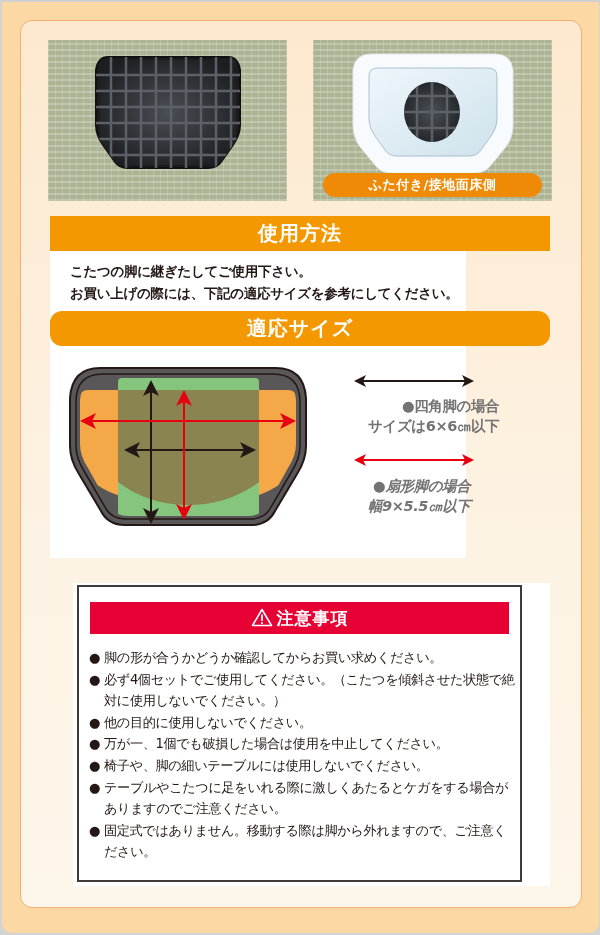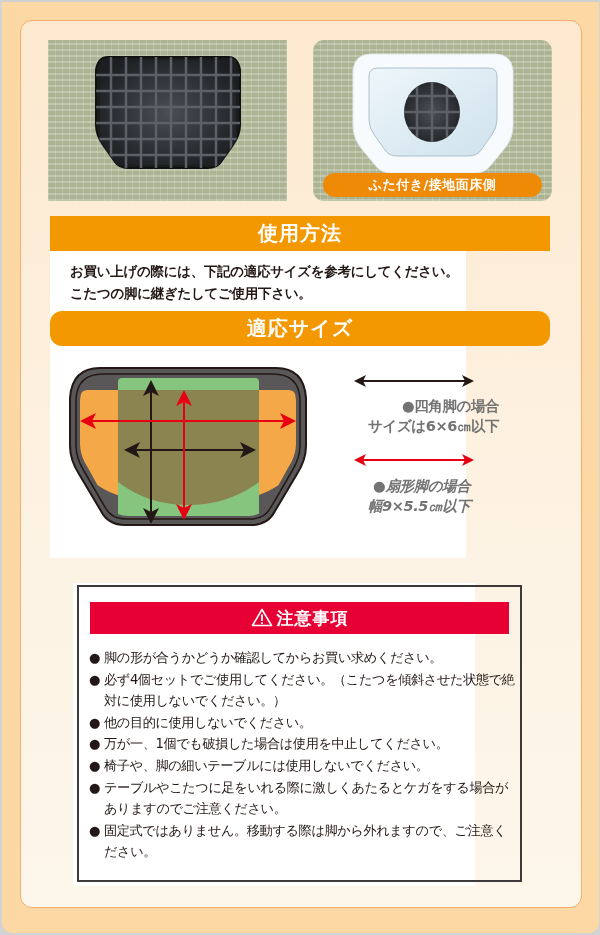--- a/index.html
+++ b/index.html
@@ -19,21 +19,21 @@
 
     .photo {
       position: absolute; top: 40px; width: 239px; height: 161px;
       background-color: #b9c19f;
       background-image:
         repeating-linear-gradient(0deg, rgba(255,255,255,0.18) 0 2px, rgba(0,0,0,0.03) 2px 6px),
         repeating-linear-gradient(90deg, rgba(255,255,255,0.10) 0 1px, rgba(0,0,0,0.04) 1px 7px);
       overflow: hidden;
     }
     .photo-left { left: 48px; }
-    .photo-right { left: 313px; border-radius: 11px; }
+    .photo-right { left: 313px; }
     .photo svg { position: absolute; left: 0; top: 0; }
     .photo-label {
       position: absolute; left: 10px; top: 133px; width: 219px; height: 24px;
       background: #ef8a06; border-radius: 12px; color: #fff;
       font-size: 13px; font-weight: bold; line-height: 24px; text-align: center;
       letter-spacing: 0.5px;
     }
 
     .usage-section {
       position: absolute; left: 50px; top: 216px; width: 416px; height: 342px;
@@ -52,21 +52,21 @@
     .diagram { position: absolute; left: 18px; top: 148px; }
     .legend { position: absolute; left: 300px; top: 150px; width: 190px; }
     .legend-arrow { position: absolute; left: 4px; }
     .legend-text {
       position: absolute; left: 0; font-size: 14.5px; font-weight: bold; color: #737373;
       line-height: 20px; white-space: nowrap; letter-spacing: -0.4px; text-align: right;
     }
     .legend-text .indent { padding-left: 18px; display: block; }
 
     .caution-outer {
-      position: absolute; left: 73px; top: 583px; width: 402px; height: 303px;
+      position: absolute; left: 73px; top: 583px; width: 477px; height: 303px;
       background: #fff;
     }
     .caution-box {
       position: absolute; left: 4px; top: 2px; width: 445px; height: 297px;
       border: 2px solid #3e3a39;
     }
     .caution-header {
       position: absolute; left: 11px; top: 15px; width: 419px; height: 32px;
       background: #e60033; color: #fff; text-align: center;
       font-size: 17px; font-weight: bold; line-height: 32px; letter-spacing: 1px;
@@ -147,22 +147,22 @@
         <line x1="88" y1="72" x2="150" y2="72"></line>
         <line x1="88" y1="88" x2="150" y2="88"></line>
     </g>
   </svg>
   <div class="photo-label">ふた付き/接地面床側</div>
 </div>
 
 <div class="usage-section">
   <div class="section-header" style="top:0;">使用方法</div>
   <div class="usage-text">
+    <div>こたつの脚に継ぎたしてご使用下さい。</div>
     <div>お買い上げの際には、下記の適応サイズを参考にしてください。</div>
-    <div>こたつの脚に継ぎたしてご使用下さい。</div>
   </div>
 
   <div class="section-header" style="top:95px;border-radius:12px;">適応サイズ</div>
 
   <svg class="diagram" width="240" height="165" viewBox="0 0 240 165">
     <defs>
       <clipPath id="trayClip">
         <path d="M35 14 Q14 14 12 36 L12 80 Q12 92 20 104 L40 140 Q46 152 60 152 L180 152 Q194 152 200 140 L220 104 Q228 92 228 80 L228 36 Q226 14 205 14 Z"></path>
       </clipPath>
       <marker id="ahBlack" markerWidth="8" markerHeight="8" refX="6" refY="4" orient="auto">

